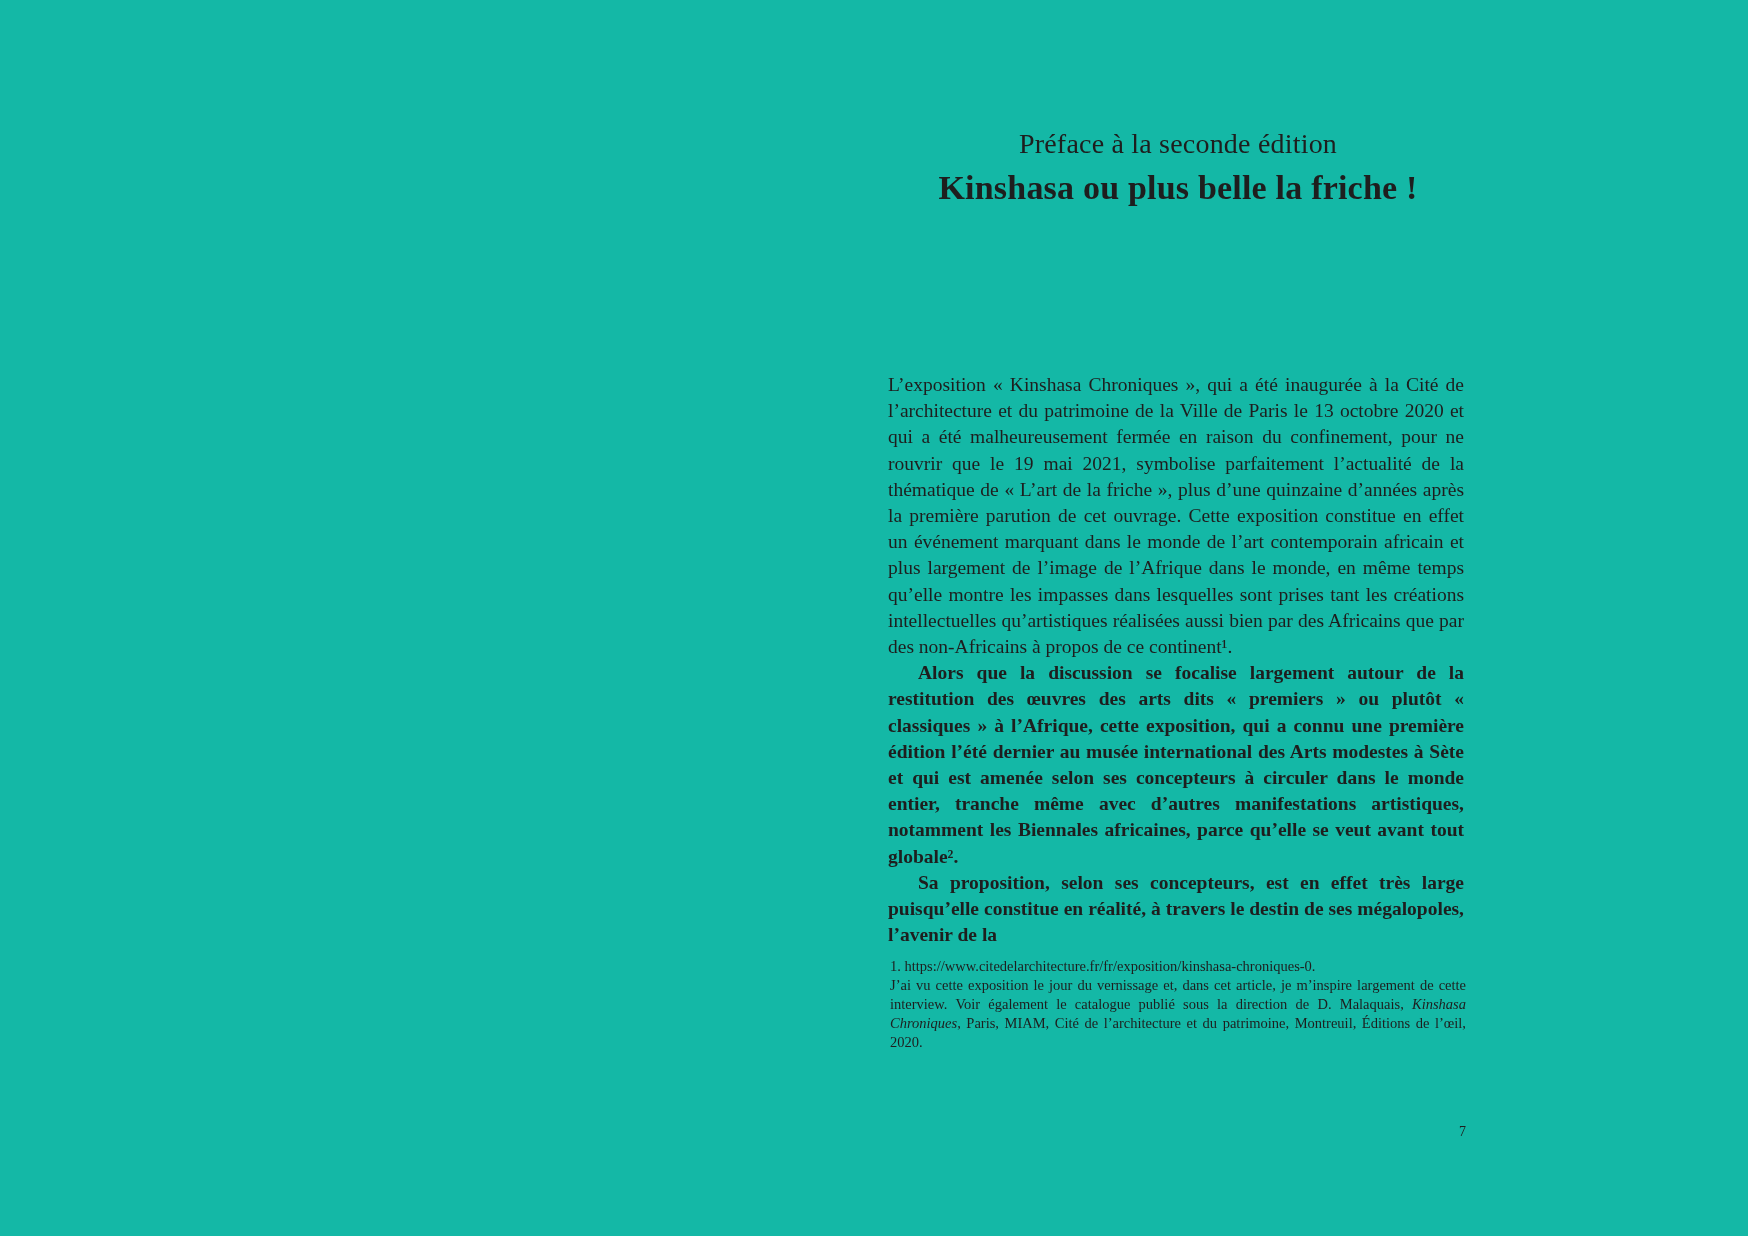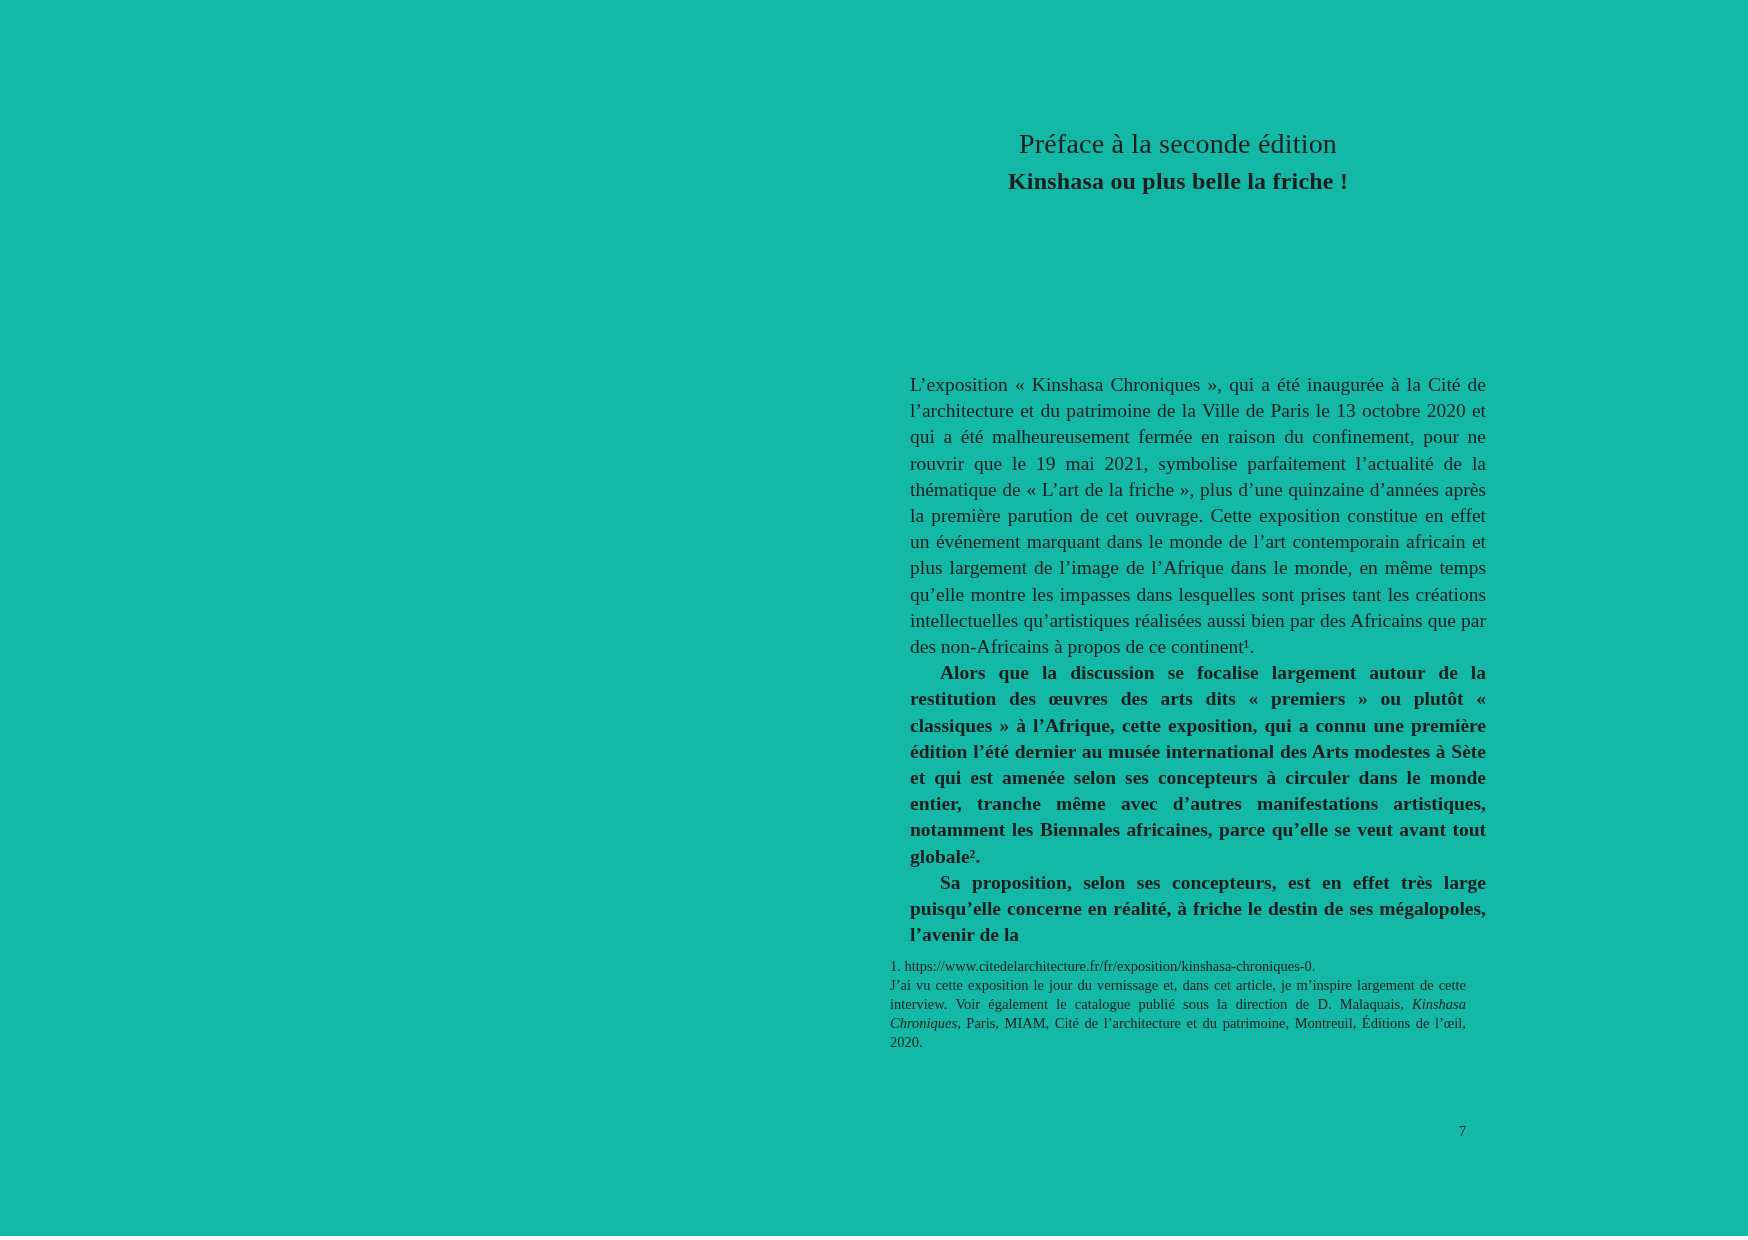--- a/index.html
+++ b/index.html
@@ -23,29 +23,29 @@
     width: 576px;
     text-align: center;
   }
   .title-line1 {
     font-size: 28px;
     font-weight: 400;
     line-height: 1.3;
     letter-spacing: 0.2px;
   }
   .title-line2 {
-    font-size: 24px;
+    font-size: 34px;
     font-weight: 700;
     line-height: 1.3;
     margin-top: 4px;
     letter-spacing: 0.2px;
   }
   .body-text {
     position: absolute;
-    left: 910px;
+    left: 888px;
     top: 372px;
     width: 576px;
     font-size: 19.5px;
     line-height: 26.2px;
     text-align: justify;
   }
   .body-text p {
     margin: 0;
     padding: 0;
   }
@@ -86,21 +86,21 @@
 <div class="page">
 
   <header class="title-block">
     <div class="title-line1">Préface à la seconde édition</div>
     <div class="title-line2">Kinshasa ou plus belle la friche !</div>
   </header>
 
   <main class="body-text">
     <p>L’exposition « Kinshasa Chroniques », qui a été inaugurée à la Cité de l’architecture et du patrimoine de la Ville de Paris le 13 octobre 2020 et qui a été malheureusement fermée en raison du confinement, pour ne rouvrir que le 19 mai 2021, symbolise parfaitement l’actualité de la thématique de « L’art de la friche », plus d’une quinzaine d’années après la première parution de cet ouvrage. Cette exposition constitue en effet un événement marquant dans le monde de l’art contemporain africain et plus largement de l’image de l’Afrique dans le monde, en même temps qu’elle montre les impasses dans lesquelles sont prises tant les créations intellectuelles qu’artistiques réalisées aussi bien par des Africains que par des non-Africains à propos de ce continent¹.</p>
     <p class="indent">Alors que la discussion se focalise largement autour de la restitution des œuvres des arts dits « premiers » ou plutôt « classiques » à l’Afrique, cette exposition, qui a connu une première édition l’été dernier au musée international des Arts modestes à Sète et qui est amenée selon ses concepteurs à circuler dans le monde entier, tranche même avec d’autres manifestations artistiques, notamment les Biennales africaines, parce qu’elle se veut avant tout globale².</p>
-    <p class="indent">Sa proposition, selon ses concepteurs, est en effet très large puisqu’elle concerne en réalité, à friche le destin de ses mégalopoles, l’avenir de la</p>
+    <p class="indent">Sa proposition, selon ses concepteurs, est en effet très large puisqu’elle constitue en réalité, à travers le destin de ses mégalopoles, l’avenir de la</p>
   </main>
 
   <footer class="footnotes">
     <p class="url-wrap">1. https://www.citedelarchitecture.fr/fr/exposition/kinshasa-chroniques-0.</p>
     <p><span>J’ai vu cette exposition le jour du vernissage et, dans cet article, je m’inspire largement de cette interview. Voir également le catalogue publié sous la direction de D. Malaquais, </span><i>Kinshasa Chroniques</i><span>, Paris, MIAM, Cité de l’architecture et du patrimoine, Montreuil, Éditions de l’œil, 2020.</span></p>
   </footer>
 
   <div class="page-number">7</div>
 
 </div>

